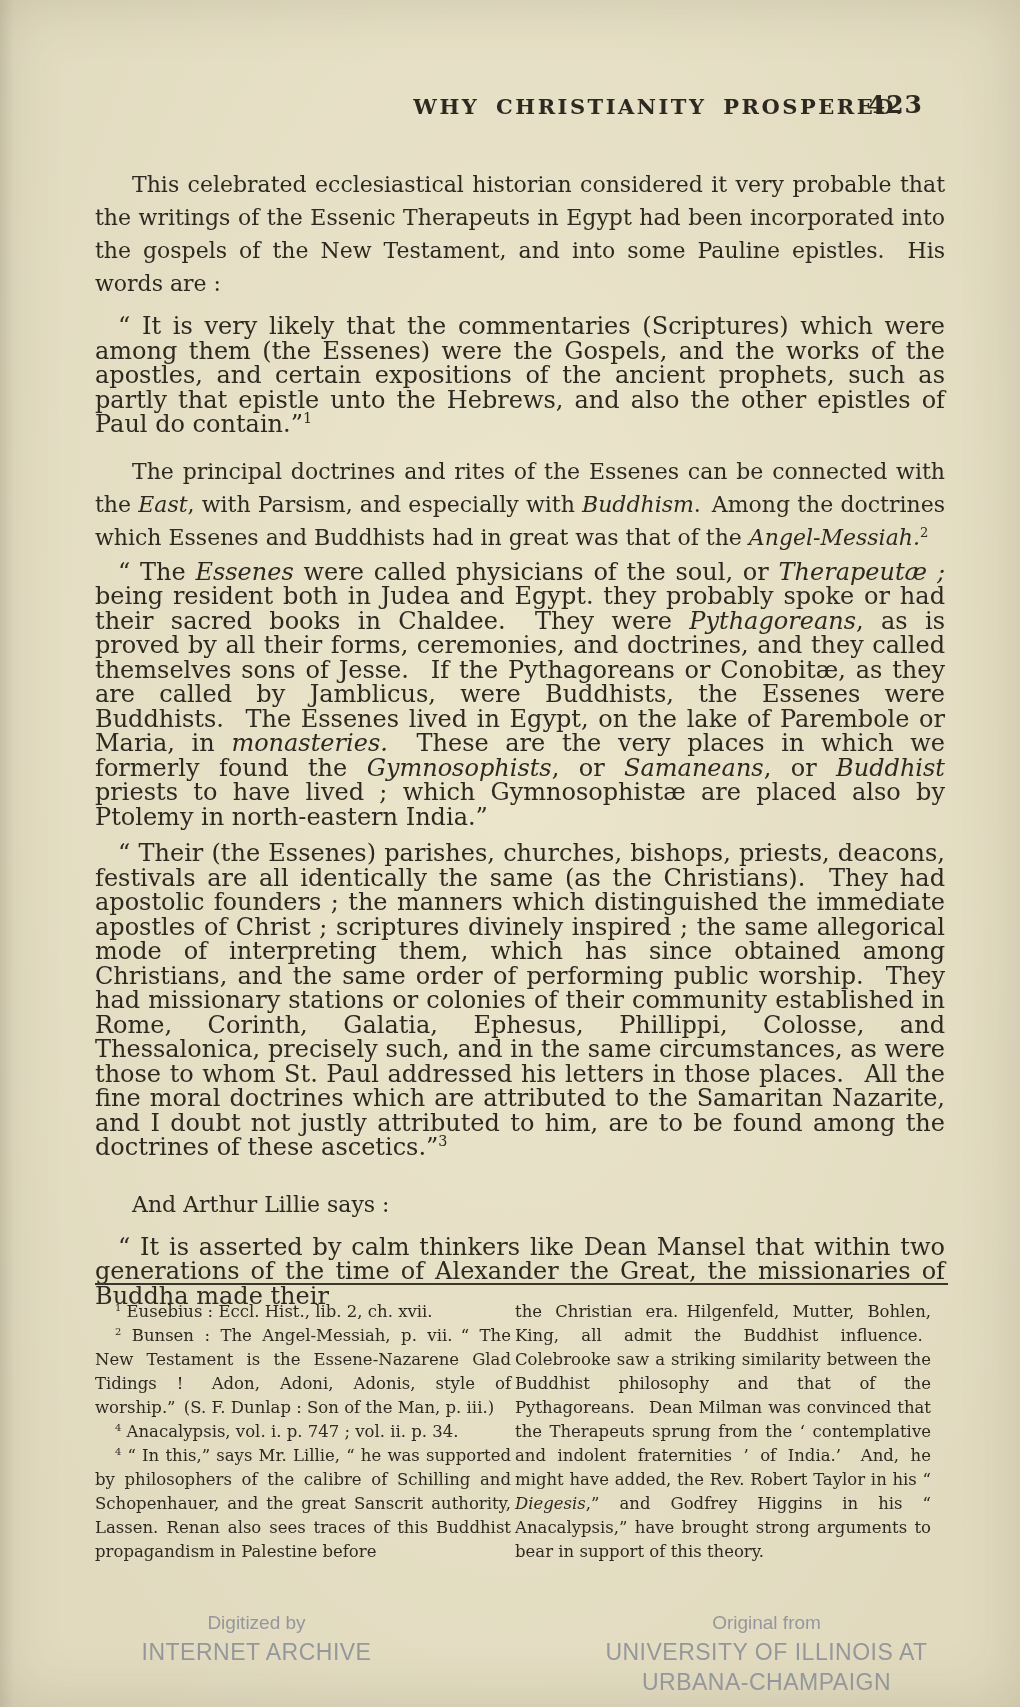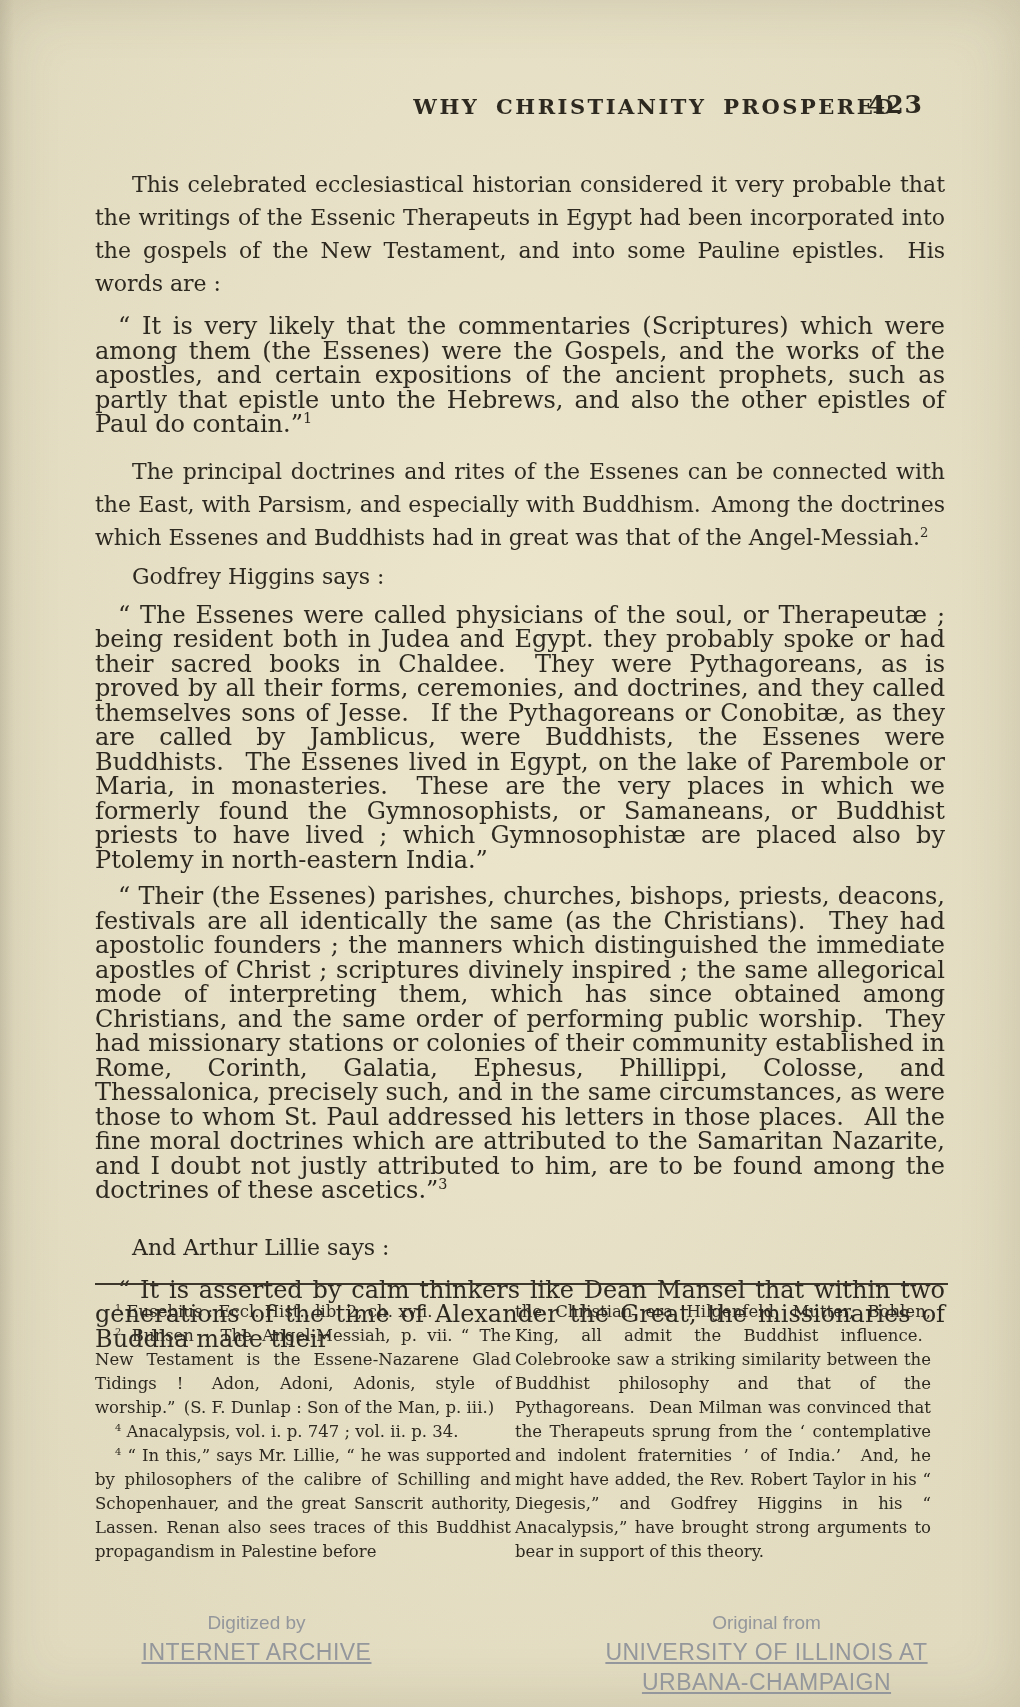--- a/index.html
+++ b/index.html
@@ -35,21 +35,21 @@
   }
   .content p{margin:0;}
   .p-main{font-size:22px;line-height:33px;text-indent:37px;}
   .bq{font-size:24px;line-height:24.5px;text-indent:23px;}
   .mb-a{margin-bottom:14px!important;}
   .mb-b{margin-bottom:18px!important;}
   .mb-c{margin-bottom:6px!important;}
   .mb-d{margin-bottom:10px!important;}
   .mb-e{margin-bottom:12px!important;}
   .mb-f{margin-bottom:28px!important;}
-  .it{}
+  .it{font-style:italic;}
   sup{font-size:0.60em;line-height:0;vertical-align:super;}
   .fn-rule{
     position:absolute;top:1283px;left:95px;width:853px;height:0;
     border-top:2px solid #3c362b;
   }
   .footnotes{
     position:absolute;top:1300px;left:95px;width:853px;
     display:flex;gap:4px;
     font-size:16.5px;line-height:24px;text-align:justify;
   }
@@ -58,37 +58,36 @@
   .fn-col p.cont{text-indent:0;}
   .watermark{
     position:absolute;top:1608px;left:0;width:100%;
     display:flex;
     font-family:"Liberation Sans","DejaVu Sans",sans-serif;
     color:#94979b;text-align:center;padding-left:27px;
   }
   .wm-left{width:45%;}
   .wm-right{width:55%;}
   .wm-small{font-size:19px;line-height:29px;}
-  .wm-big{font-size:23px;line-height:30px;letter-spacing:0.5px;text-decoration:underline;}
+  .wm-big{font-size:23px;line-height:30px;letter-spacing:0.5px;}
 </style>
 </head>
 <body>
 
 <div class="page">
 
   <div class="running-head">
     <span class="head-title">WHY CHRISTIANITY PROSPERED.</span>
     <span class="page-number">423</span>
   </div>
 
   <div class="content">
     <p class="p-main mb-a"><span>This celebrated ecclesiastical historian considered it very probable that the writings of the Essenic Therapeuts in Egypt had been incorporated into the gospels of the New Testament, and into some Pauline epistles.  His words are :</span></p>
     <p class="bq mb-b"><span>“ It is very likely that the commentaries (Scriptures) which were among them (the Essenes) were the Gospels, and the works of the apostles, and certain expositions of the ancient prophets, such as partly that epistle unto the Hebrews, and also the other epistles of Paul do contain.”</span><sup>1</sup></p>
     <p class="p-main mb-c"><span>The principal doctrines and rites of the Essenes can be connected with the </span><span class="it">East</span><span>, with Parsism, and especially with </span><span class="it">Buddhism</span><span>. Among the doctrines which Essenes and Buddhists had in great was that of the </span><span class="it">Angel-Messiah.</span><sup>2</sup></p>
-    <p class="p-main mb-d"><span>Godfrey Higgins says :</span></p>
     <p class="bq mb-e"><span>“ The </span><span class="it">Essenes</span><span> were called physicians of the soul, or </span><span class="it">Therapeutæ ;</span><span>  being resident both in Judea and Egypt. they probably spoke or had their sacred books in Chaldee.  They were </span><span class="it">Pythagoreans</span><span>, as is proved by all their forms, ceremonies, and doctrines, and they called themselves sons of Jesse.  If the Pythagoreans or Conobitæ, as they are called by Jamblicus, were Buddhists, the Essenes were Buddhists.  The Essenes lived in Egypt, on the lake of Parembole or Maria, in </span><span class="it">monasteries.</span><span>  These are the very places in which we formerly found the </span><span class="it">Gymnosophists</span><span>, or </span><span class="it">Samaneans</span><span>, or </span><span class="it">Buddhist</span><span> priests to have lived ; which Gymnosophistæ are placed also by Ptolemy in north-eastern India.”</span></p>
     <p class="bq mb-f"><span>“ Their (the Essenes) parishes, churches, bishops, priests, deacons, festivals are all identically the same (as the Christians).  They had apostolic founders ; the manners which distinguished the immediate apostles of Christ ; scriptures divinely inspired ; the same allegorical mode of interpreting them, which has since obtained among Christians, and the same order of performing public worship.  They had missionary stations or colonies of their community established in Rome, Corinth, Galatia, Ephesus, Phillippi, Colosse, and Thessalonica, precisely such, and in the same circumstances, as were those to whom St. Paul addressed his letters in those places.  All the fine moral doctrines which are attributed to the Samaritan Nazarite, and I doubt not justly attributed to him, are to be found among the doctrines of these ascetics.”</span><sup>3</sup></p>
     <p class="p-main mb-a"><span>And Arthur Lillie says :</span></p>
     <p class="bq"><span>“ It is asserted by calm thinkers like Dean Mansel that within two generations of the time of Alexander the Great, the missionaries of Buddha made their</span></p>
   </div>
 
   <div class="fn-rule"></div>
 
   <div class="footnotes">
     <div class="fn-col">

